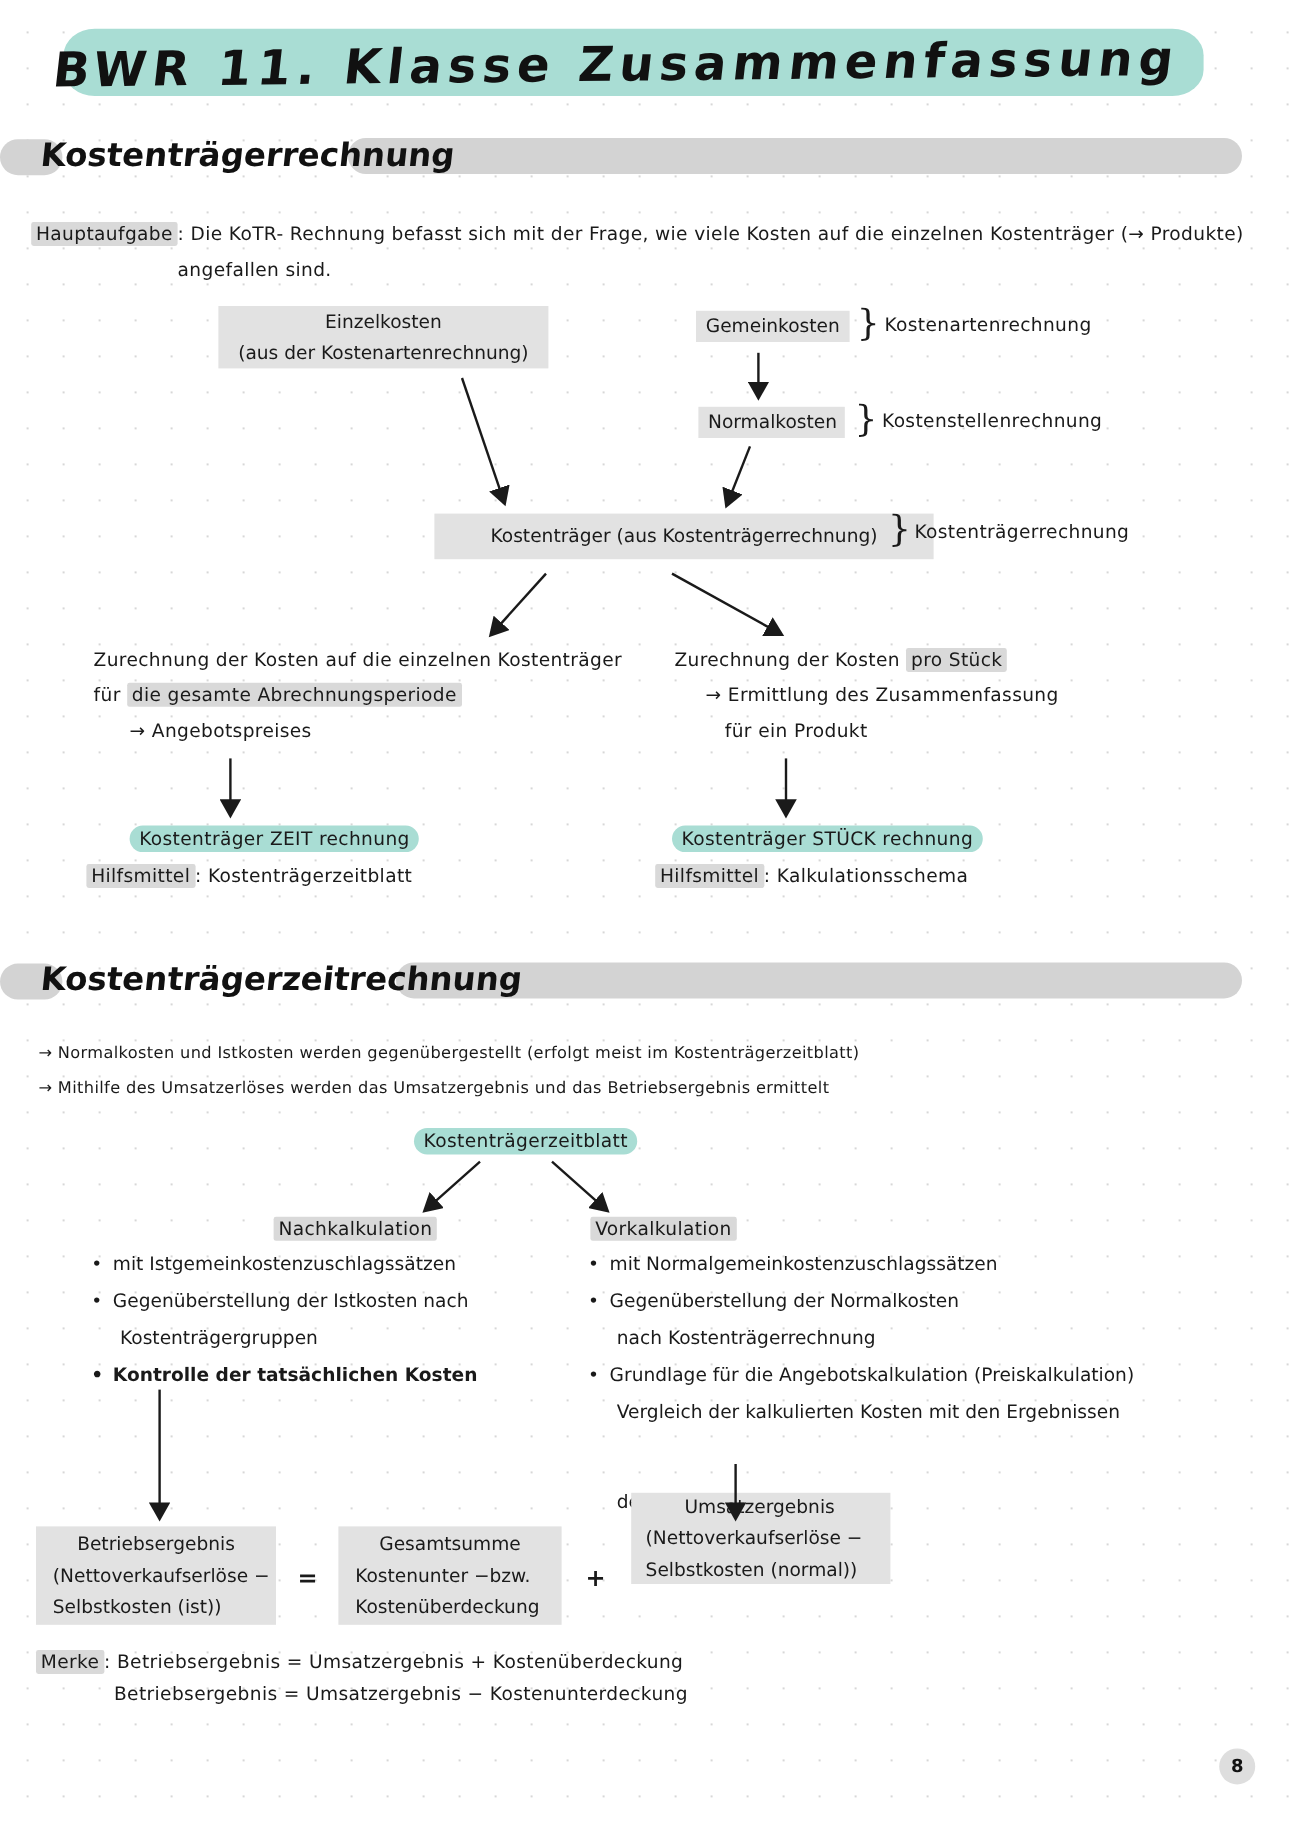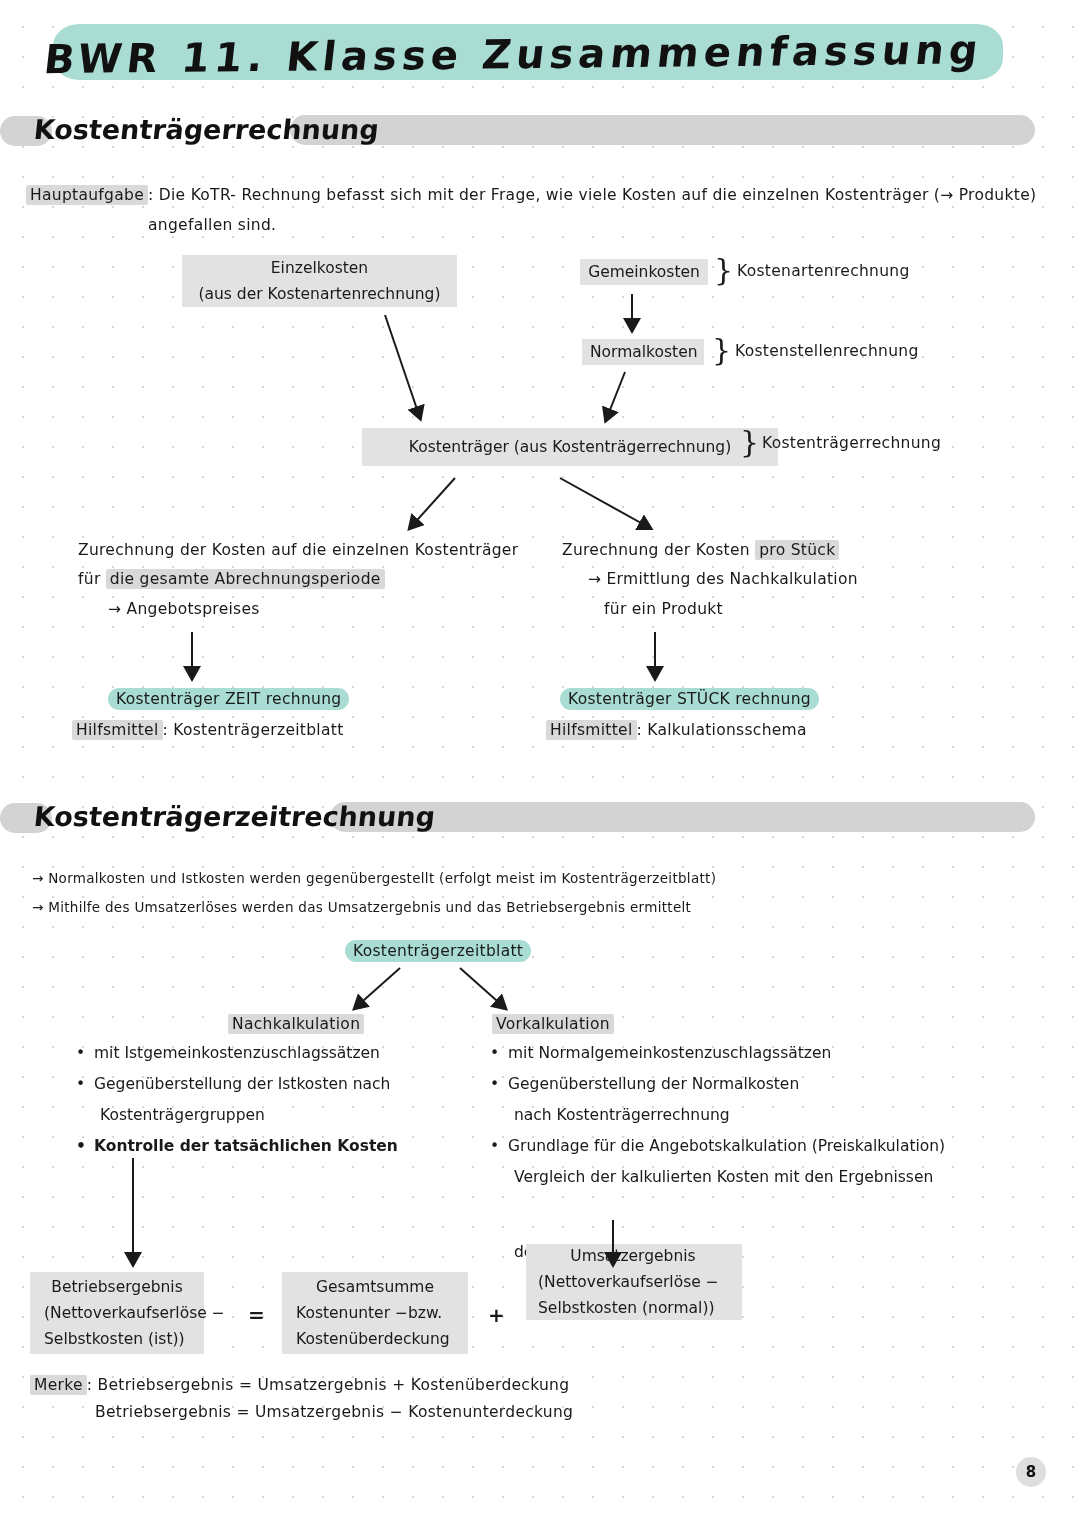--- a/index.html
+++ b/index.html
@@ -217,21 +217,21 @@
   <div class="hw" style="left:108px; top:690px;">
     <span class="hl-teal">Kostenträger ZEIT rechnung</span>
   </div>
   <div class="hw" style="left:72px; top:721px;">
     <span class="hl-gray">Hilfsmittel</span><span>: Kostenträgerzeitblatt</span>
   </div>
 
   <div class="hw" style="left:562px; top:541px;">
     <span>Zurechnung der Kosten </span><span class="hl-gray">pro Stück</span>
   </div>
-  <div class="hw" style="left:588px; top:570px;">→ Ermittlung des Nachkalkulation</div>
+  <div class="hw" style="left:588px; top:570px;">→ Ermittlung des Zusammenfassung</div>
   <div class="hw" style="left:604px; top:600px;">für ein Produkt</div>
   <div class="hw" style="left:560px; top:690px;">
     <span class="hl-teal">Kostenträger STÜCK rechnung</span>
   </div>
   <div class="hw" style="left:546px; top:721px;">
     <span class="hl-gray">Hilfsmittel</span><span>: Kalkulationsschema</span>
   </div>
 
   <div class="section-head" style="left:0px; top:795px; width:1080px;">
     <div class="sh-dot"></div>
@@ -257,21 +257,21 @@
   <div class="hw" style="left:492px; top:1015px;">
     <span class="hl-gray">Vorkalkulation</span>
   </div>
   <div class="bullet-row" style="left:490px; top:1044px;"><span class="bt">•</span><span>mit Normalgemeinkostenzuschlagssätzen</span></div>
   <div class="bullet-row" style="left:490px; top:1075px;"><span class="bt">•</span><span>Gegenüberstellung der Normalkosten</span></div>
   <div class="bullet-row" style="left:514px; top:1106px;"><span>nach Kostenträgerrechnung</span></div>
   <div class="bullet-row" style="left:490px; top:1137px;"><span class="bt">•</span><span>Grundlage für die Angebotskalkulation (Preiskalkulation)</span></div>
   <div class="bullet-row" style="left:514px; top:1168px;"><span>Vergleich der kalkulierten Kosten mit den Ergebnissen</span></div>
   <div class="bullet-row" style="left:514px; top:1243px;text-align:right;"><span>der Nachkalkulation</span></div>
 
-  <div class="box" style="left:30px; top:1272px; width:174px; height:82px;">
+  <div class="box" style="left:30px; top:1272px; width:200px; height:82px;">
     <div class="ln" style="text-align:center;">Betriebsergebnis</div>
     <div class="ln">(Nettoverkaufserlöse −</div>
     <div class="ln">Selbstkosten (ist))</div>
   </div>
   <div class="opsym" style="left:248px; top:1303px;">=</div>
 
   <div class="box" style="left:282px; top:1272px; width:186px; height:82px;">
     <div class="ln" style="text-align:center;">Gesamtsumme</div>
     <div class="ln">Kostenunter −bzw.</div>
     <div class="ln">Kostenüberdeckung</div>

